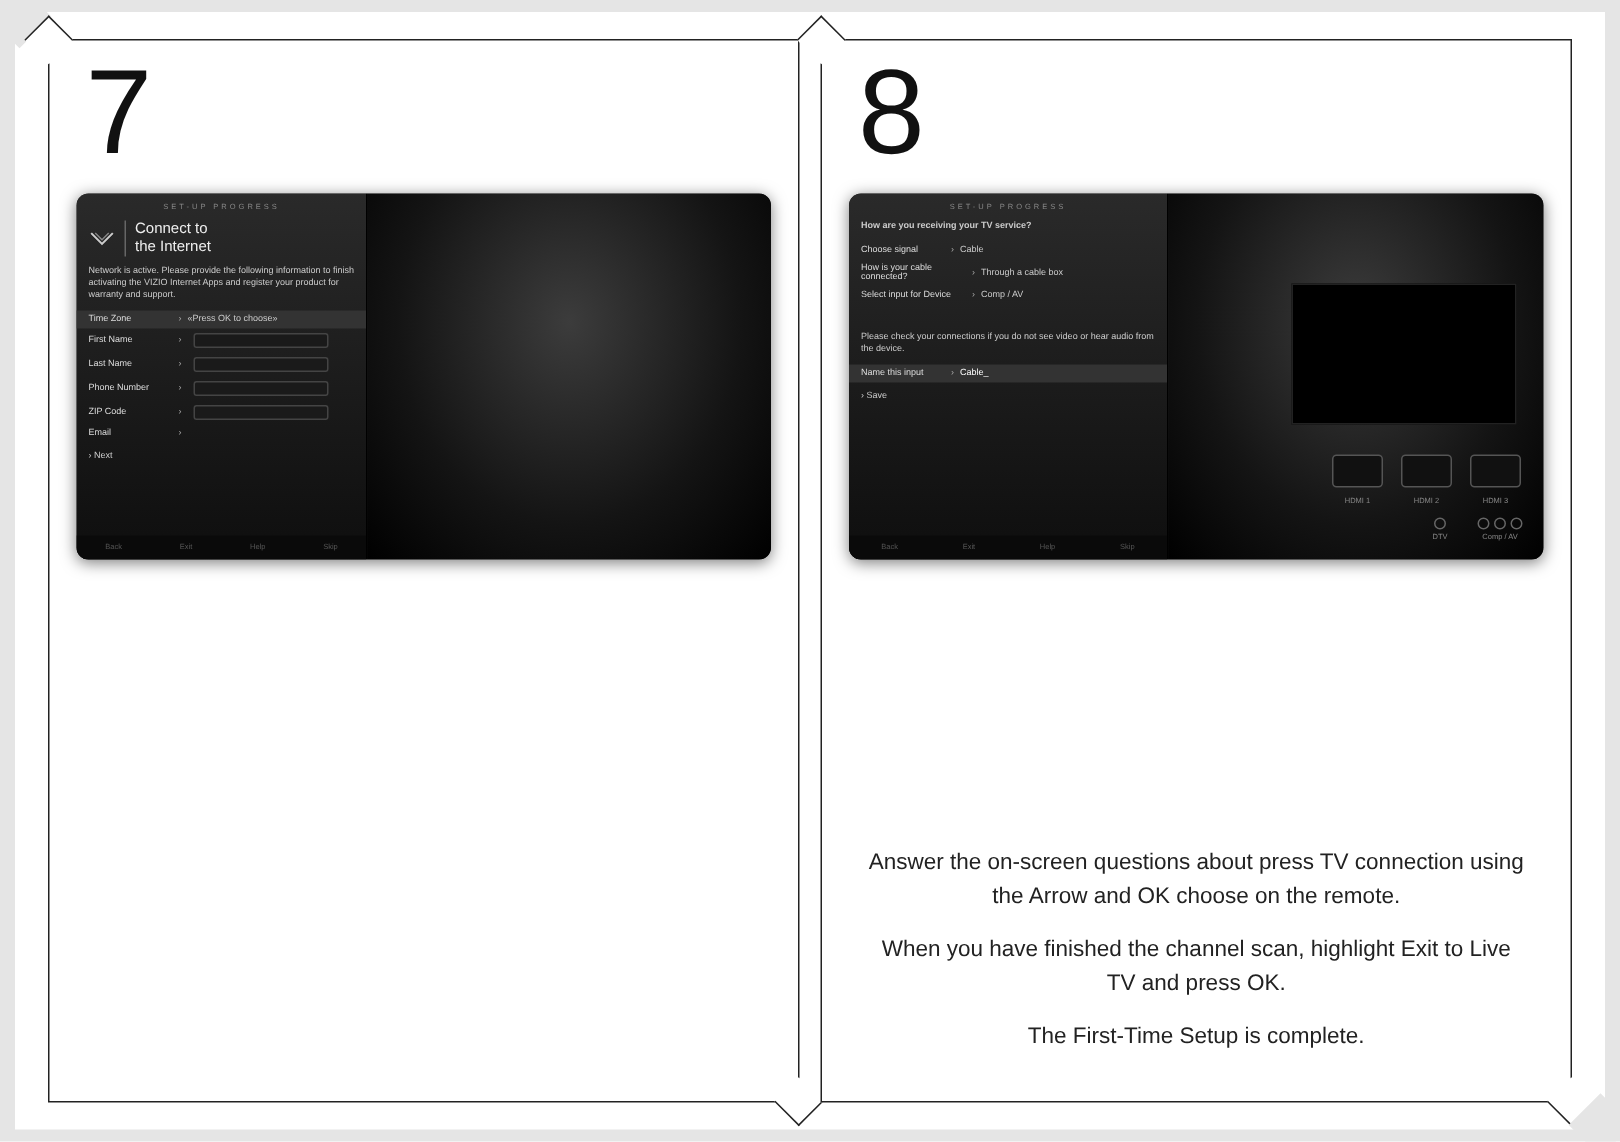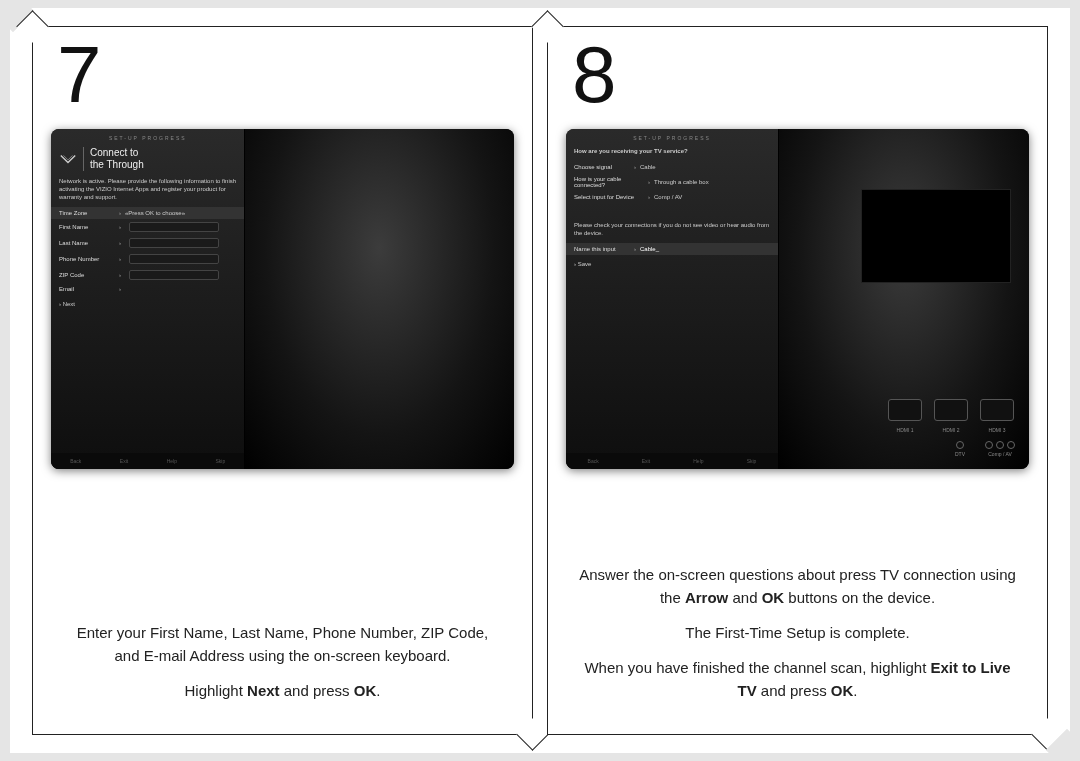--- a/index.html
+++ b/index.html
@@ -61,21 +61,21 @@
     align-self: flex-start;
     margin: 2px 0 8px 6px;
     font-family: "Arial Narrow", Arial, sans-serif;
     letter-spacing: -2px;
   }
 
   
   .tv {
     width: 100%;
     max-width: 470px;
-    height: 340px;
+    height: 244px;
     border-radius: 8px;
     background: radial-gradient(ellipse at 70% 40%, #3a3a3a 0%, #1a1a1a 45%, #050505 100%);
     color: #ddd;
     font-size: 7px;
     position: relative;
     overflow: hidden;
     box-shadow: 0 2px 10px rgba(0,0,0,0.5);
     display: flex;
   }
   .tv-left {
@@ -175,21 +175,21 @@
   .instructions {
     margin-top: auto;
     padding-top: 30px;
     text-align: center;
     font-size: 15px;
     line-height: 23px;
     color: #222;
     max-width: 440px;
   }
   .instructions p { margin-bottom: 12px; }
-  .instructions b { font-weight: 700; }
+  .instructions b { font-weight: 400; }
 </style>
 </head>
 <body>
 
 <div class="page">
 
   <div class="panel">
     <div class="step-num">7</div>
 
     <div class="tv">
@@ -198,21 +198,21 @@
         <div class="tv-title-row">
           <span class="tv-logo">
             <svg viewBox="0 0 20 12">
                 <path d="M2 2 L10 10 L18 2" stroke="#ccc" stroke-width="1.5" fill="none"></path>
                 <path d="M5 2 L10 7 L15 2" stroke="#888" stroke-width="1" fill="none"></path>
               </svg>
           </span>
           <span class="tv-title-sep"></span>
           <span class="tv-title">
             <span>Connect to</span><br>
-            <span>the Through</span>
+            <span>the Internet</span>
           </span>
         </div>
         <div class="tv-desc">Network is active. Please provide the following information to finish activating the VIZIO Internet Apps and register your product for warranty and support.</div>
 
         <div class="tv-row hl">
           <span class="lbl">Time Zone</span>
           <span class="chev">›</span>
           <span class="val">«Press OK to choose»</span>
         </div>
         <div class="tv-row">
@@ -244,26 +244,20 @@
         <div class="tv-footer">
           <span>Back</span>
           <span>Exit</span>
           <span>Help</span>
           <span>Skip</span>
         </div>
       </div>
       <div class="tv-right"></div>
     </div>
 
-    <div class="instructions">
-      <p>Enter your First Name, Last Name, Phone Number, ZIP Code, and E-mail Address using the on-screen keyboard.</p>
-      <p>
-        <span>Highlight </span><b>Next</b><span> and press </span><b>OK</b><span>.</span>
-      </p>
-    </div>
   </div>
 
   <div class="panel">
     <div class="step-num">8</div>
 
     <div class="tv">
       <div class="tv-left" style="width:46%;">
         <div class="tv-header">SET-UP PROGRESS</div>
         <div class="tv-desc" style="font-weight:bold;">How are you receiving your TV service?</div>
 
@@ -321,22 +315,22 @@
                 <span class="circ"></span>
               </div>
             <span class="inp-lbl">Comp / AV</span>
           </div>
         </div>
       </div>
     </div>
 
     <div class="instructions">
       <p>
-        <span>Answer the on-screen questions about press TV connection using the </span><b>Arrow</b><span> and </span><b>OK</b><span> buttons on the device.</span>
+        <span>Answer the on-screen questions about press TV connection using the </span><b>Arrow</b><span> and </span><b>OK</b><span> choose on the remote.</span>
       </p>
-      <p>The First-Time Setup is complete.</p>
       <p>
         <span>When you have finished the channel scan, highlight </span><b>Exit to Live TV</b><span> and press </span><b>OK</b><span>.</span>
       </p>
+      <p>The First-Time Setup is complete.</p>
     </div>
   </div>
 
 </div>
 
 </body></html>

